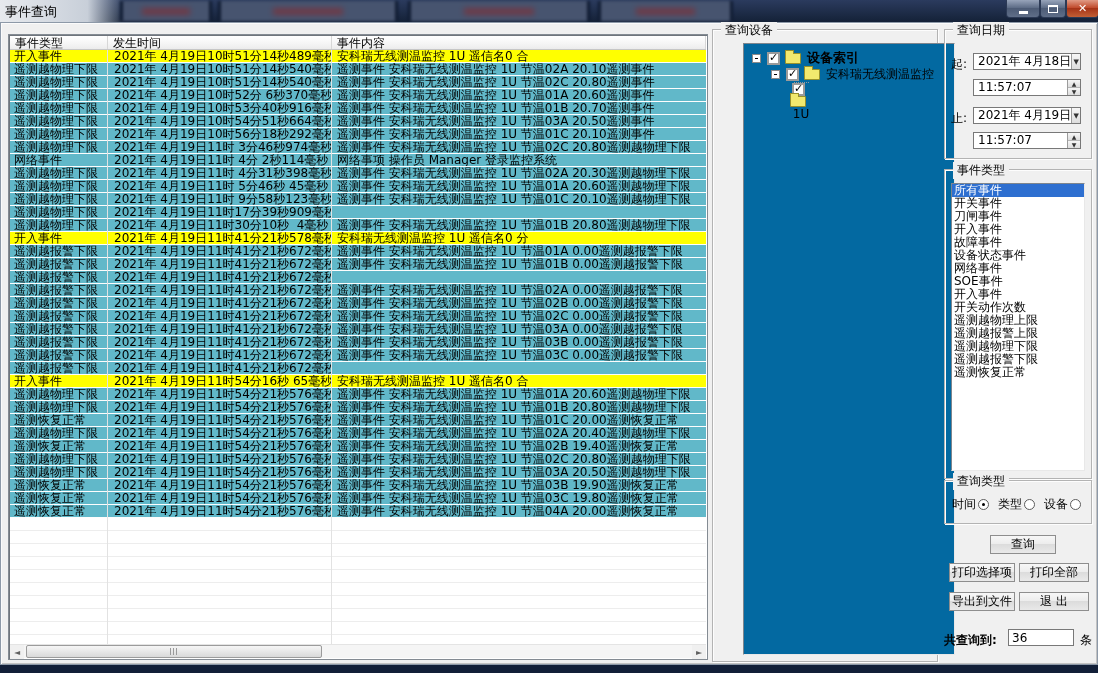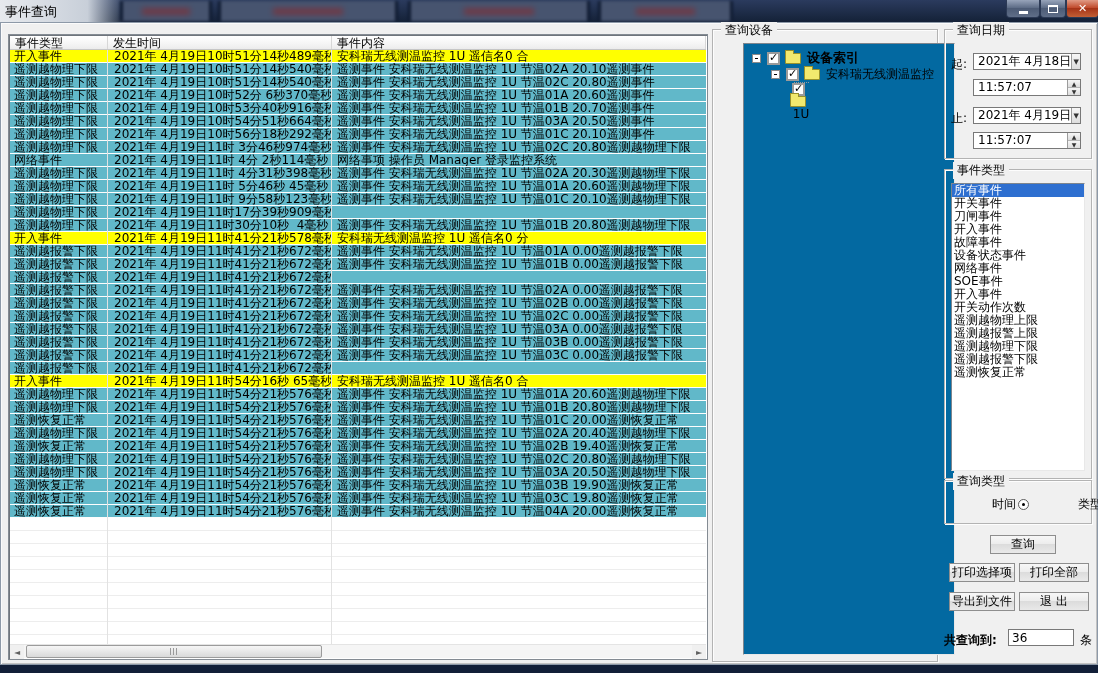--- a/index.html
+++ b/index.html
@@ -89,21 +89,21 @@
           display:flex; align-items:center; justify-content:center; line-height:1; }
   .spin + .spin { border-top:1px solid #B5B5B5; }
 
   .listbox { position:absolute; left:6px; top:13px; width:134px; height:288px; background:#fff;
              border:1px solid; border-color:#7E858D #E8E8E8 #E8E8E8 #7E858D; overflow:hidden; }
   .litem { height:13px; line-height:13px; font-size:12px; padding-left:2px; white-space:pre; }
   .litem.sel { background:#2E6FD0; color:#fff; }
 
   .radio-row { position:absolute; left:7px; top:15px; display:flex; align-items:center; }
   .radio-pair { display:flex; align-items:center; margin-right:9px; }
-  .rlabel { font-size:12px; margin-right:2px; white-space:pre;margin-left:40px; }
+  .rlabel { font-size:12px; margin-right:2px; white-space:pre; }
   .radio { width:11px; height:11px; border-radius:50%; border:1px solid #5C5C5C; background:#fff; position:relative; flex:none; }
   .radio.sel::after { content:""; position:absolute; left:3px; top:3px; width:3px; height:3px; border-radius:50%; background:#000; }
 
   .btn { position:absolute; height:19px; background:linear-gradient(#F7F7F7,#EDEDED 45%,#DCDCDC 50%,#E9E9E9);
          border:1px solid #8E8E8E; font-size:12px; text-align:center; line-height:17px; white-space:pre; }
   .cntfield { position:absolute; width:66px; height:17px; background:#fff; border:1px solid #787878;
               font-size:12px; padding-left:3px; font-family:"DejaVu Sans", sans-serif; }
 </style>
 </head>
 <body>

